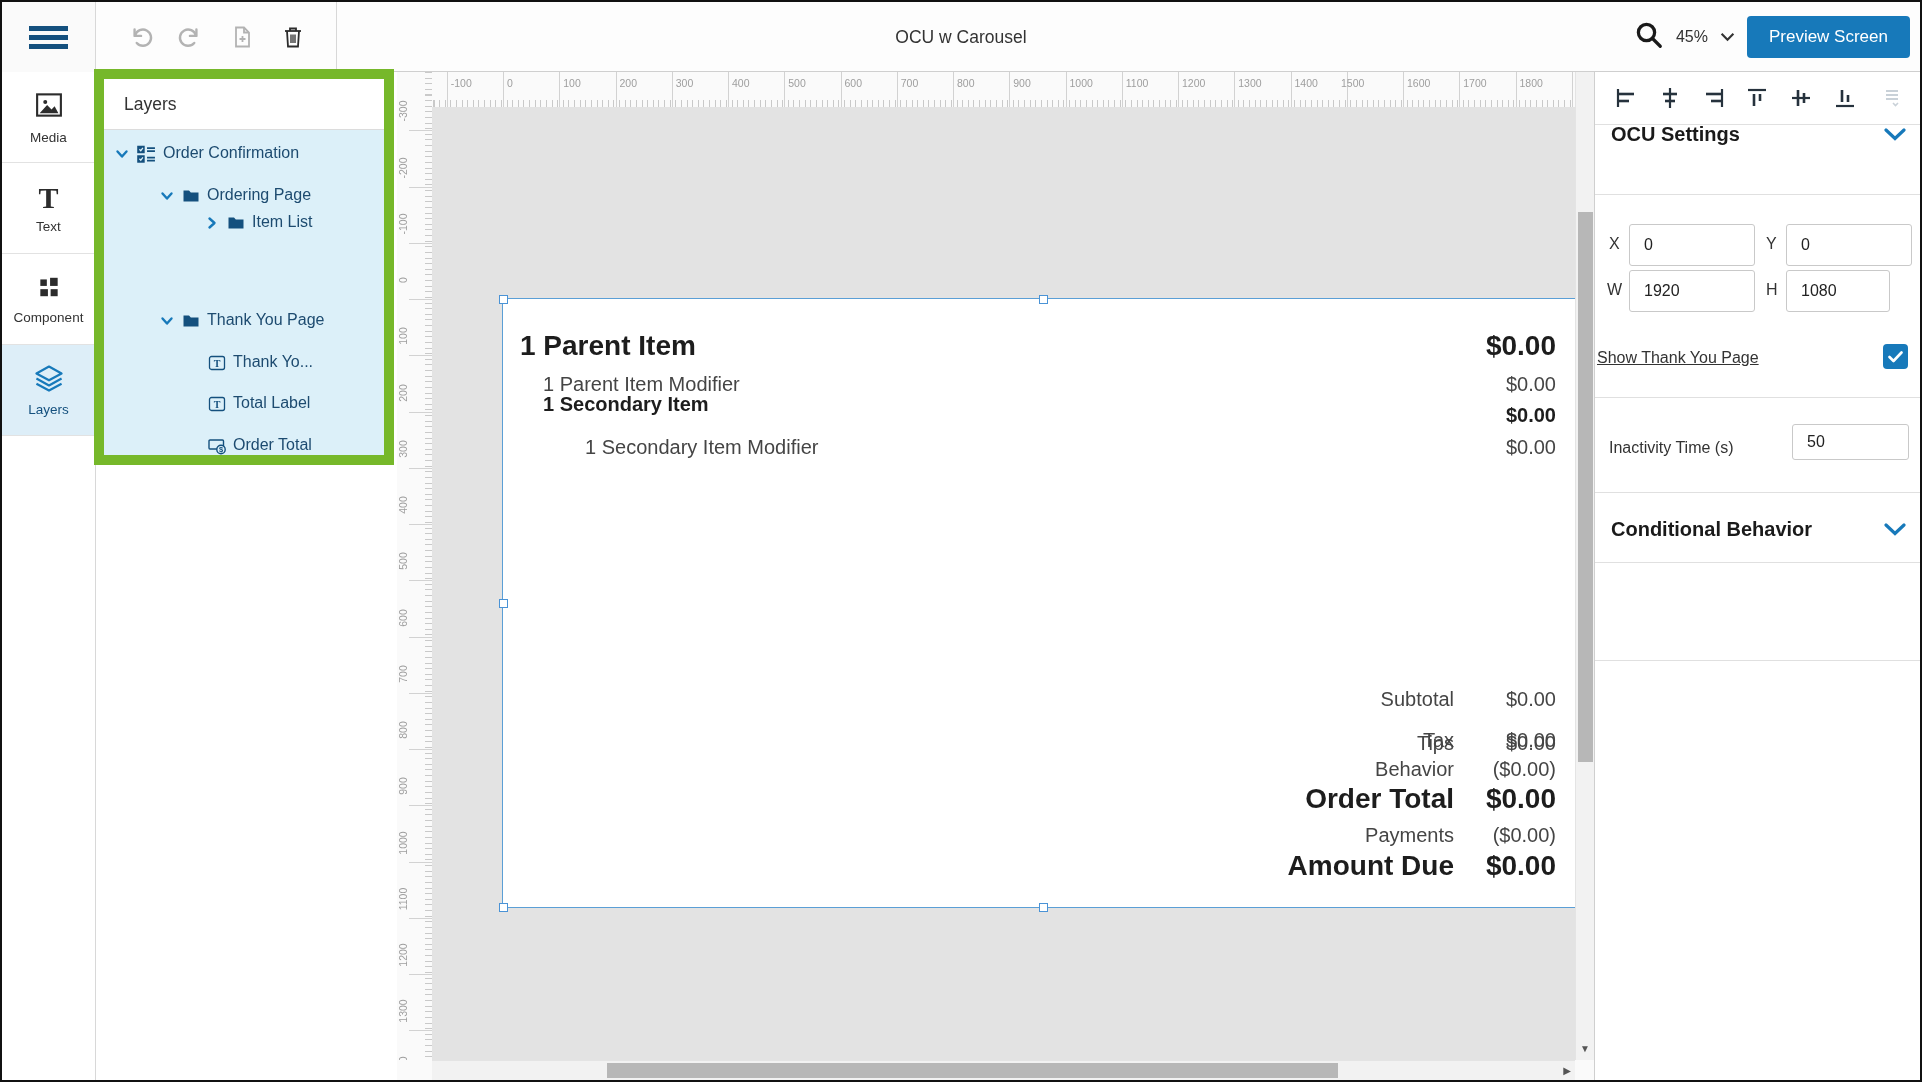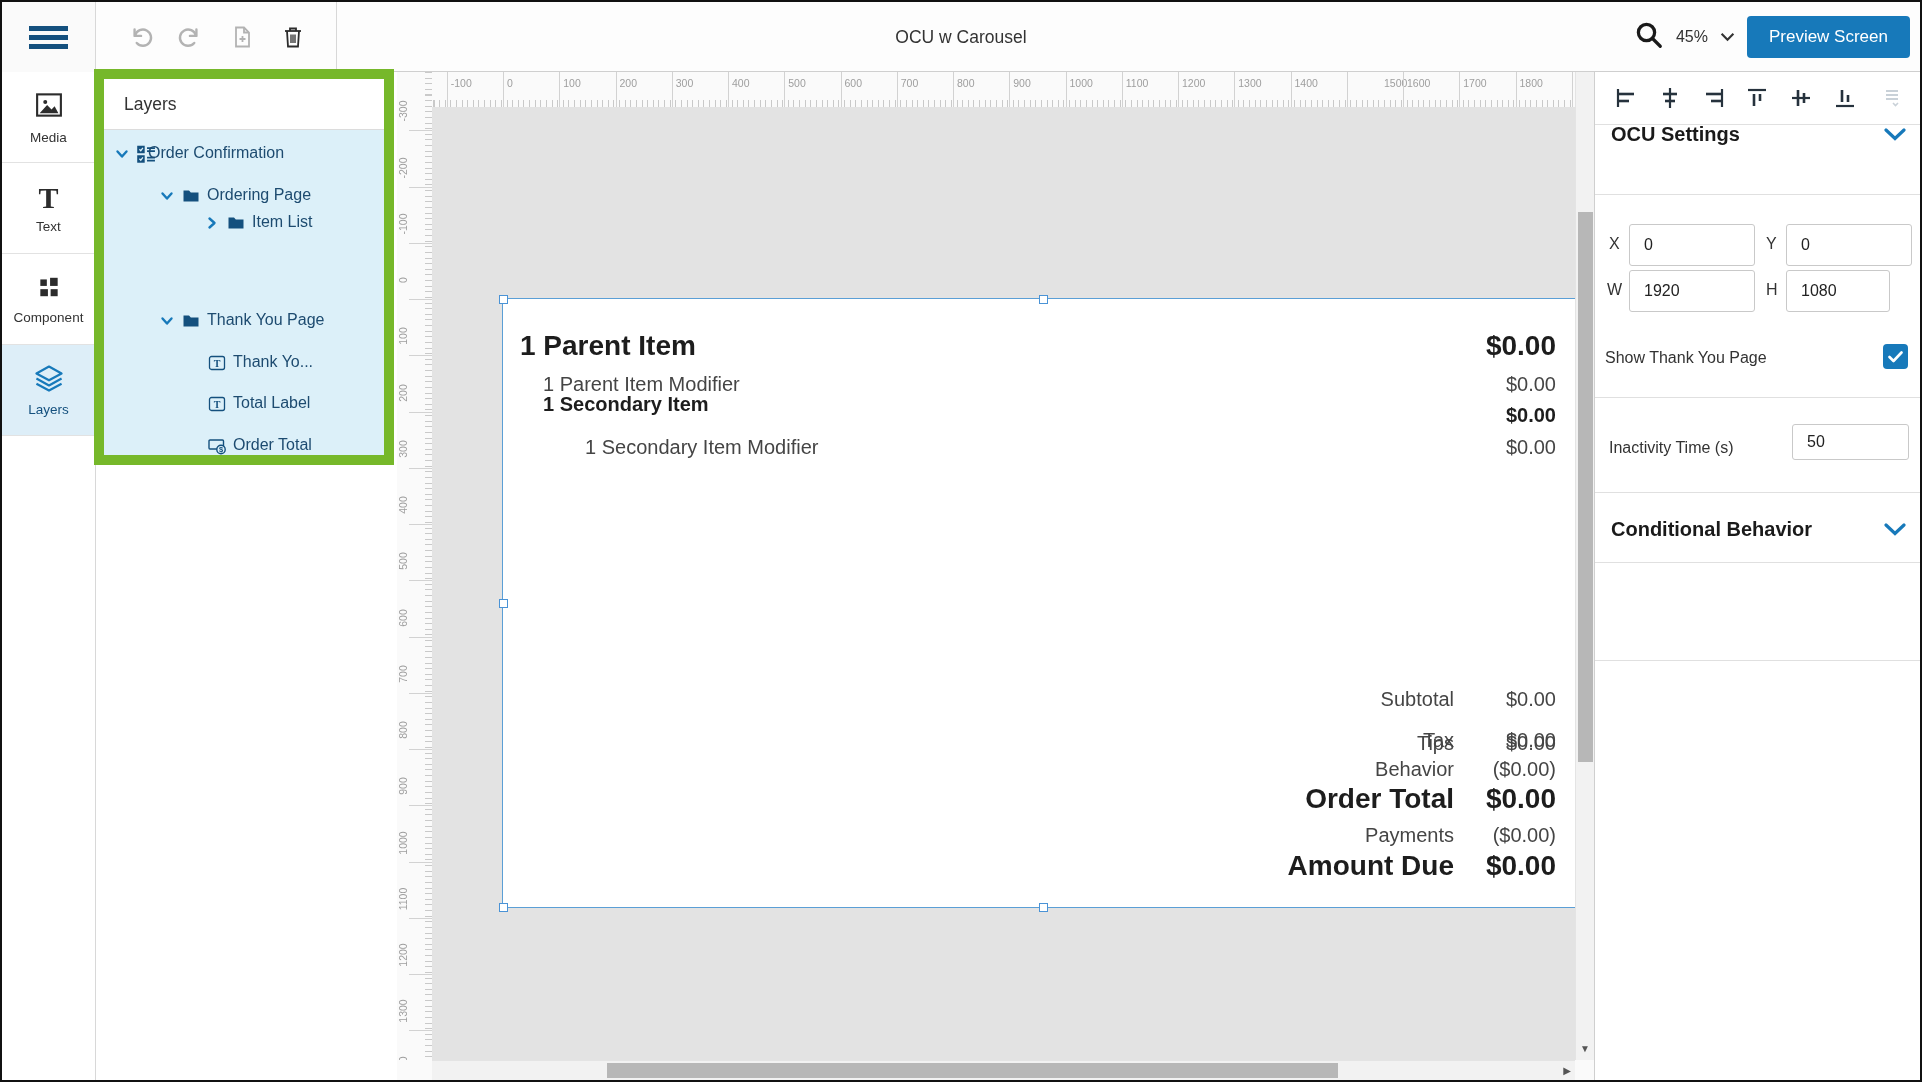--- a/index.html
+++ b/index.html
@@ -163,21 +163,21 @@
         <div class="h-num" style="left: 672.5px;">1000</div>
         <div class="h-tick" style="left: 724.75px;"></div>
         <div class="h-num" style="left: 728.75px;">1100</div>
         <div class="h-tick" style="left: 781px;"></div>
         <div class="h-num" style="left: 785px;">1200</div>
         <div class="h-tick" style="left: 837.25px;"></div>
         <div class="h-num" style="left: 841.25px;">1300</div>
         <div class="h-tick" style="left: 893.5px;"></div>
         <div class="h-num" style="left: 897.5px;">1400</div>
         <div class="h-tick" style="left: 949.75px;"></div>
-        <div class="h-num" style="left: 987px;">1500</div>
+        <div class="h-num" style="left: 944px;">1500</div>
         <div class="h-tick" style="left: 1006px;"></div>
         <div class="h-num" style="left: 1010px;">1600</div>
         <div class="h-tick" style="left: 1062.25px;"></div>
         <div class="h-num" style="left: 1066.25px;">1700</div>
         <div class="h-tick" style="left: 1118.5px;"></div>
         <div class="h-num" style="left: 1122.5px;">1800</div>
         <div class="h-tick" style="left: 1174.75px;"></div>
       </div>
     <div class="v-ruler" id="vruler">
         <div class="minor"></div>
@@ -322,21 +322,21 @@
               <path d="M2.5 4.5 L7 9.5 L11.5 4.5"></path>
             </svg></span>
           <span class="ticon" style="left:33px"><svg width="19" height="19" viewBox="0 0 18 18" fill="none" stroke="#14507e" stroke-width="1.6">
               <rect x="1" y="1.5" width="5.5" height="5.5" fill="#14507e"></rect>
               <path d="M2.3 4 L3.6 5.4 L5.6 2.8" stroke="#dcf0f9" stroke-width="1.2"></path>
               <path d="M9.5 3 H17 M9.5 5.8 H17"></path>
               <rect x="1" y="10.5" width="5.5" height="5.5" fill="#14507e"></rect>
               <path d="M2.3 13 L3.6 14.4 L5.6 11.8" stroke="#dcf0f9" stroke-width="1.2"></path>
               <path d="M9.5 12 H17 M9.5 14.8 H17"></path>
             </svg></span>
-          <span class="tlabel" style="left:44px">Order Confirmation</span>
+          <span class="tlabel" style="left:59px">Order Confirmation</span>
         </div>
         <div class="tree-row" style="top: 45.7px;">
           <span class="chev" style="left:56px"><svg width="14" height="14" viewBox="0 0 14 14" fill="none" stroke="#1779ba" stroke-width="2.4" stroke-linecap="round" stroke-linejoin="round">
               <path d="M2.5 4.5 L7 9.5 L11.5 4.5"></path>
             </svg></span>
           <span class="ticon" style="left:78px"><svg width="18" height="18" viewBox="0 0 18 18">
               <path d="M1.5 3.5 H7 L8.8 5.5 H16.5 V14.5 H1.5 Z" fill="#14507e"></path>
             </svg></span>
           <span class="tlabel" style="left:103px">Ordering Page</span>
         </div>
@@ -446,21 +446,21 @@
     <span class="fld-lbl" style="left:14px; top:163px;">X</span>
     <input class="inp" style="left: 34px; top: 152px; width: 126px;" value="0">
     <span class="fld-lbl" style="left:171px; top:163px;">Y</span>
     <input class="inp" style="left: 191px; top: 152px; width: 126px;" value="0">
 
     <span class="fld-lbl" style="left:12px; top:209px;">W</span>
     <input class="inp" style="left: 34px; top: 198px; width: 126px;" value="1920">
     <span class="fld-lbl" style="left:171px; top:209px;">H</span>
     <input class="inp" style="left: 191px; top: 198px; width: 104px;" value="1080">
 
-    <span class="fld-lbl" style="left:10px; top:277px;">Show Thank You Page</span>
+    <span class="fld-lbl" style="left:2px; top:277px;text-decoration:underline;">Show Thank You Page</span>
     <div class="checkbox" style="left:288px; top:272px;">
       <svg width="15" height="12" viewBox="0 0 15 12" fill="none" stroke="#fff" stroke-width="2.6" stroke-linecap="round" stroke-linejoin="round">
           <path d="M1.5 6 L5.5 10 L13.5 1.5"></path>
         </svg>
     </div>
     <div class="divider" style="top:325px;"></div>
 
     <span class="fld-lbl" style="left:14px; top:367px;">Inactivity Time (s)</span>
     <input class="inp" style="left: 197px; top: 352px; width: 117px; height: 36px;" value="50">
     <div class="divider" style="top:420px;"></div>

